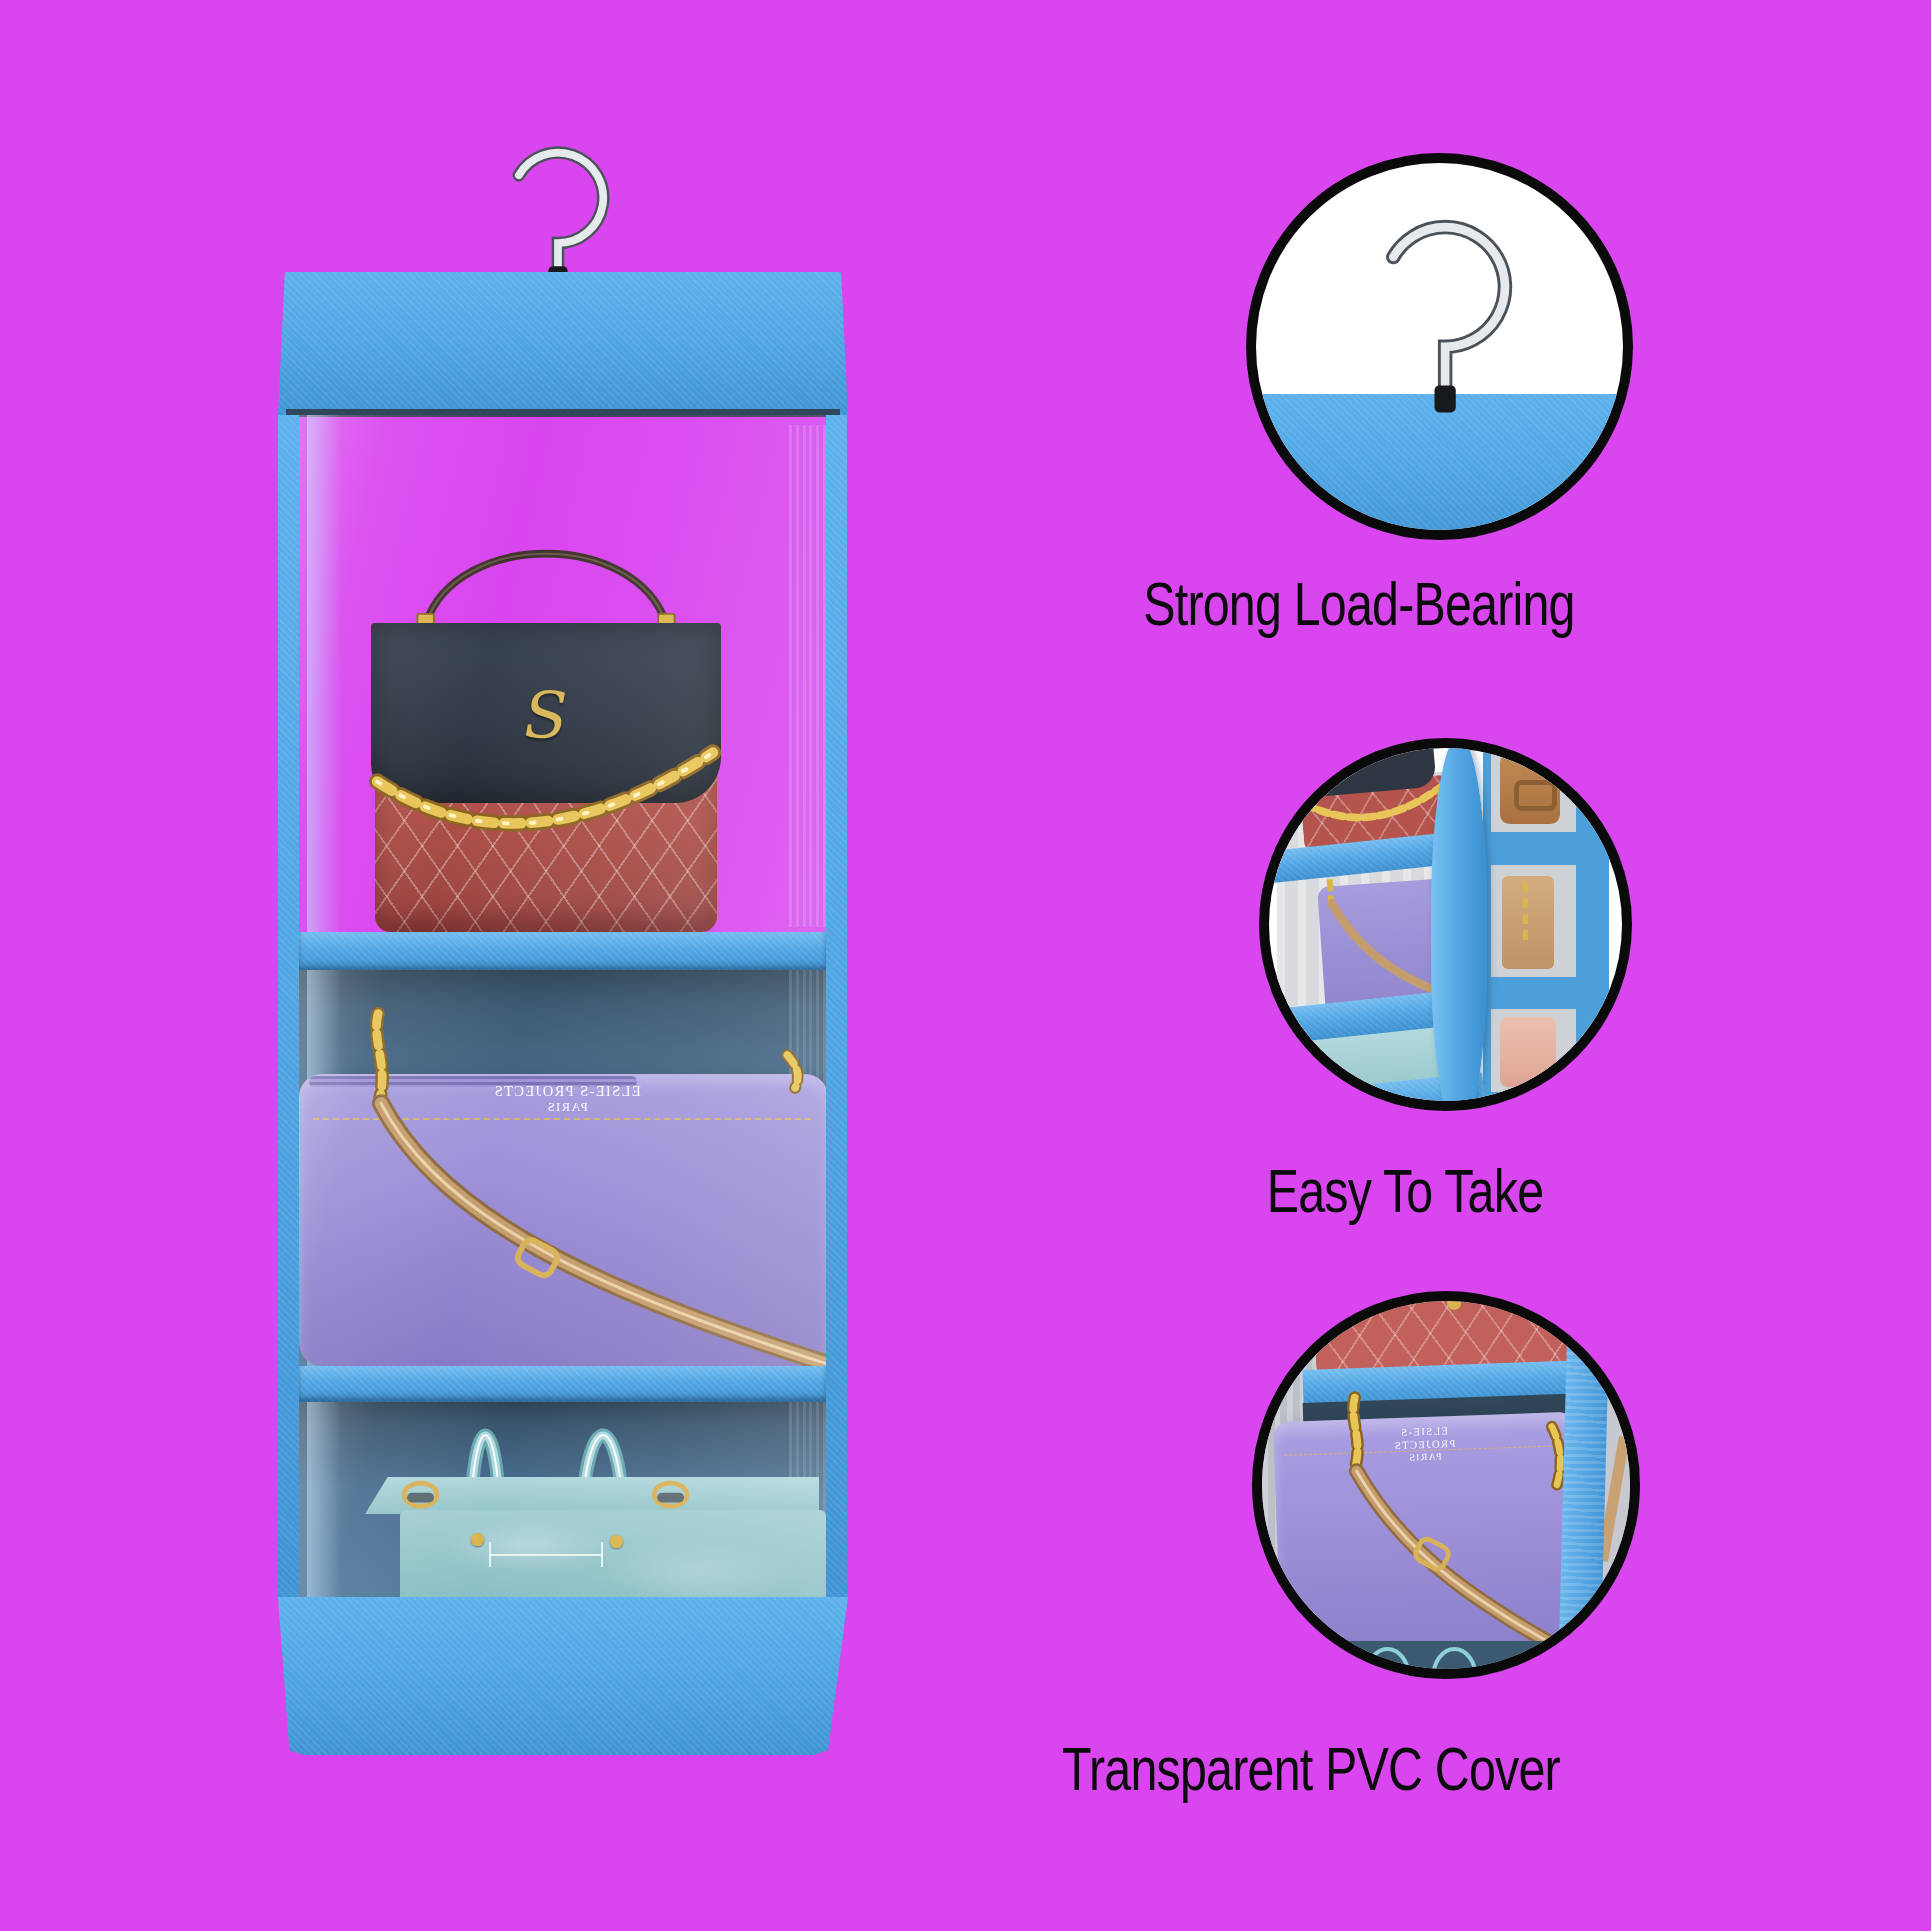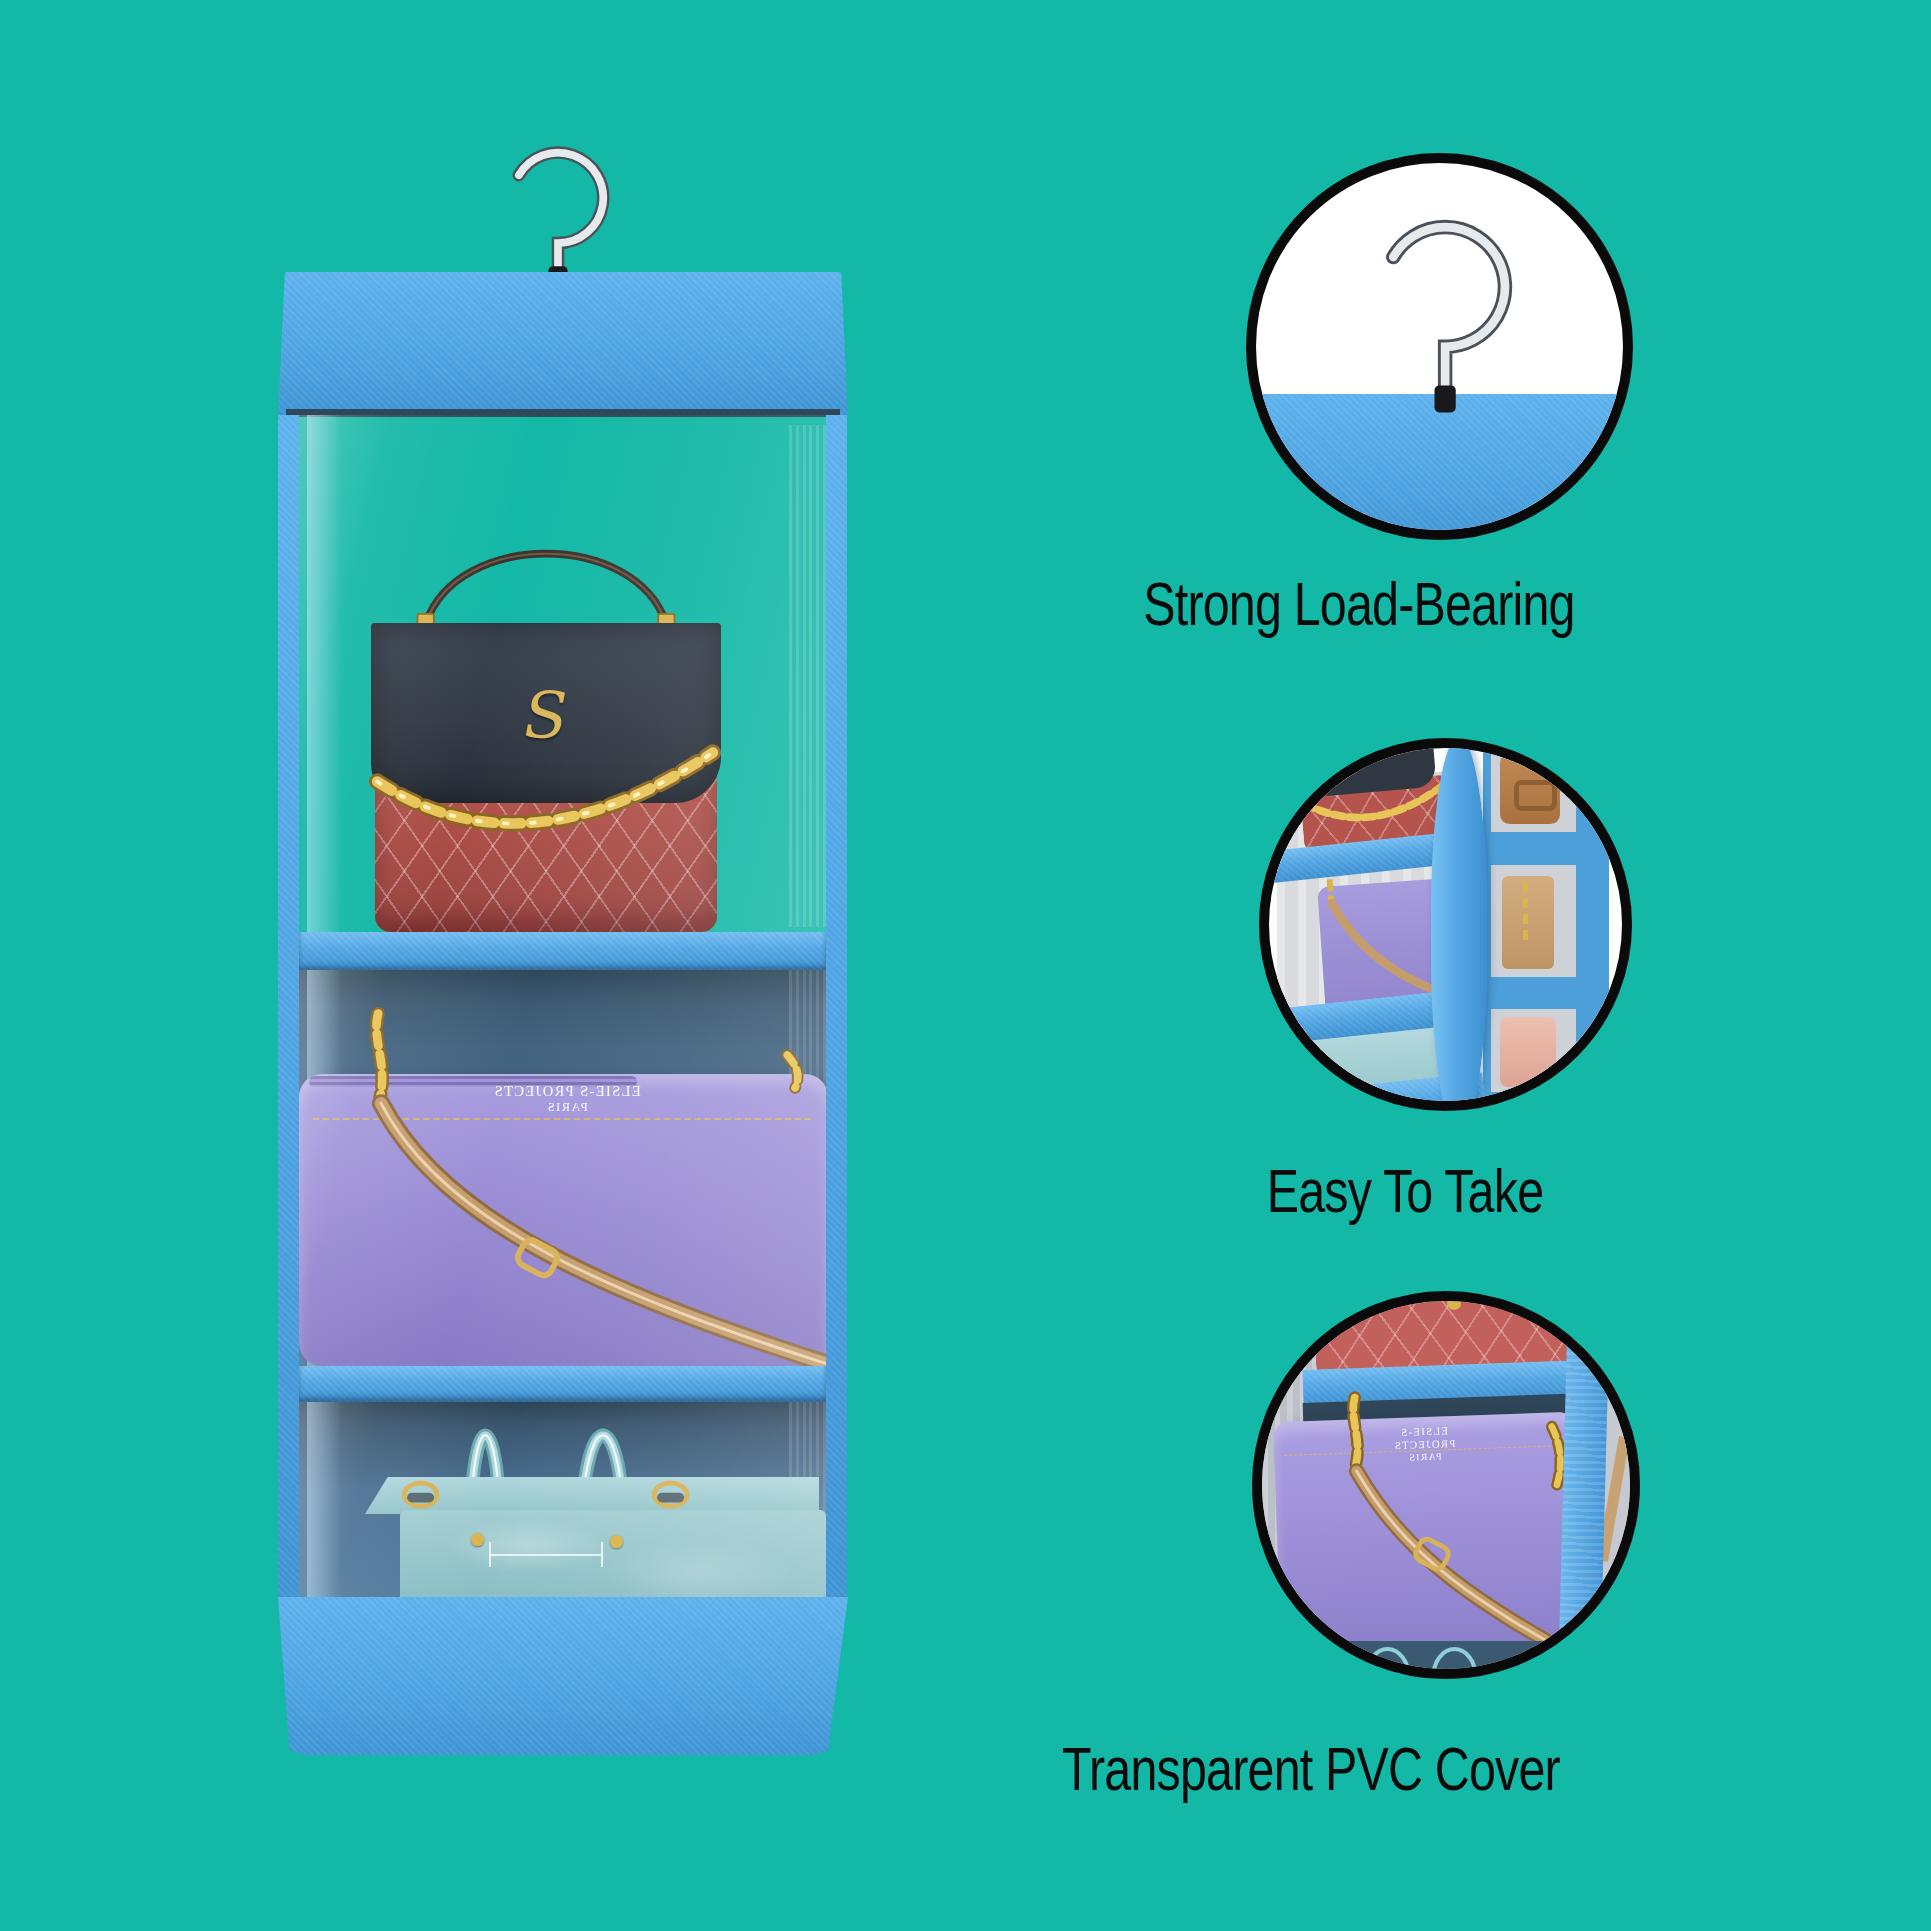--- a/index.html
+++ b/index.html
@@ -1,16 +1,16 @@
 <!DOCTYPE html>
 <html><head>
 <meta charset="utf-8">
 <style>
   html,body{margin:0;padding:0;background:#fff;}
-  #canvas{position:relative;width:1931px;height:1931px;background:#14b8a6;overflow:hidden;
+  #canvas{position:relative;width:1931px;height:1931px;background:#d946ef;overflow:hidden;
           font-family:"Liberation Sans",sans-serif;}
   .abs{position:absolute;}
 
   
   .blue-fab{background:
       repeating-linear-gradient(45deg,rgba(255,255,255,.07) 0 1.9px,rgba(0,0,0,0) 1.9px 4.8px),
       linear-gradient(180deg,#5db1ec 0%,#4ea4e2 55%,#3f94d3 100%);}
   .blue-shelf{background:
       repeating-linear-gradient(45deg,rgba(255,255,255,.08) 0 1.9px,rgba(0,0,0,0) 1.9px 4.8px),
       linear-gradient(180deg,#74bdf1 0%,#52a6e3 45%,#3c90d0 100%);}

